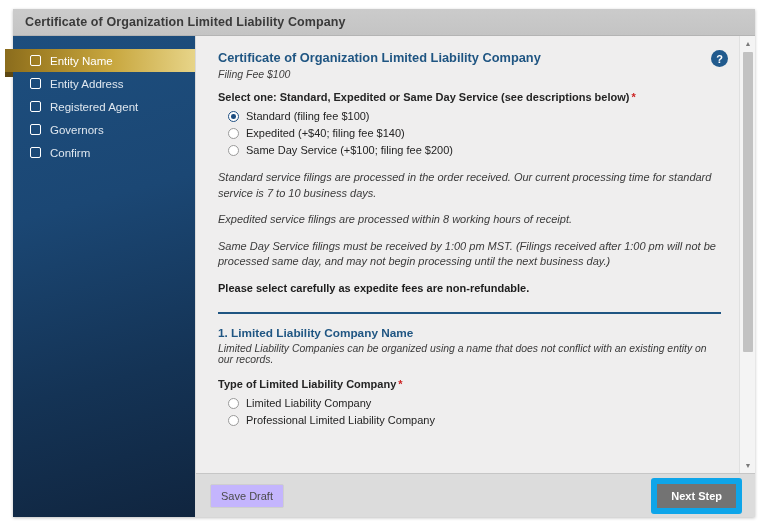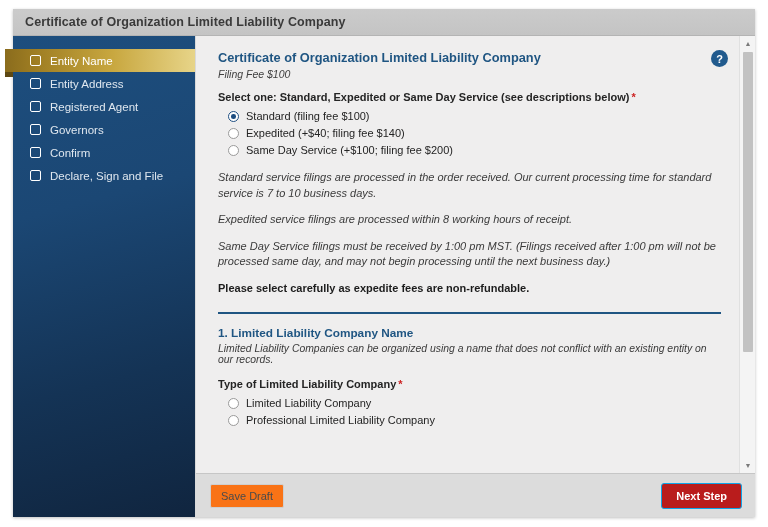--- a/index.html
+++ b/index.html
@@ -171,27 +171,27 @@
   }
   
   #footer {
     height: 44px; flex: 0 0 44px;
     background: #dcdcdc;
     border-top: 1px solid #c6c6c6;
     display: flex; align-items: center; justify-content: space-between;
     padding: 0 13px 0 14px;
   }
   #btn-save {
-    background: #f97316; border: 1px solid #cfcfcf;
+    background: #c4b5fd; border: 1px solid #cfcfcf;
     color: #4b4b4b; font-size: 11px;
     padding: 5px 10px; border-radius: 2px; cursor: pointer;
     font-family: "Liberation Sans", sans-serif;
   }
   #btn-next {
-    background: #b91c1c; border: 1px solid #0ea5e9;
+    background: #737373; border: 6px solid #0ea5e9;
     color: #ffffff; font-size: 11px; font-weight: bold;
     padding: 6px 14px; border-radius: 3px; cursor: pointer;
     font-family: "Liberation Sans", sans-serif;
   }
   
   #help {
     position: absolute; right: 27px; top: 14px;
     width: 17px; height: 17px; border-radius: 50%;
     background: #215a8d; color: #ffffff;
     font-size: 11px; font-weight: bold;
@@ -232,24 +232,20 @@
       <div class="nav-item">
         <span class="cb"></span>
         <span class="lbl">Governors</span>
       </div>
 
       <div class="nav-item">
         <span class="cb"></span>
         <span class="lbl">Confirm</span>
       </div>
 
-      <div class="nav-item">
-        <span class="cb"></span>
-        <span class="lbl">Declare, Sign and File</span>
-      </div>
 
     </div>
 
     <div id="content-col">
 
       <div id="help">?</div>
 
       <div id="scrollarea">
         <div id="scrollinner">
 

